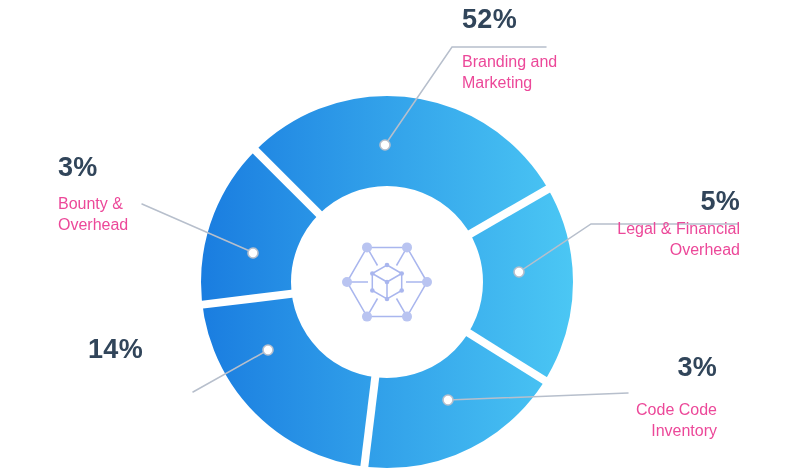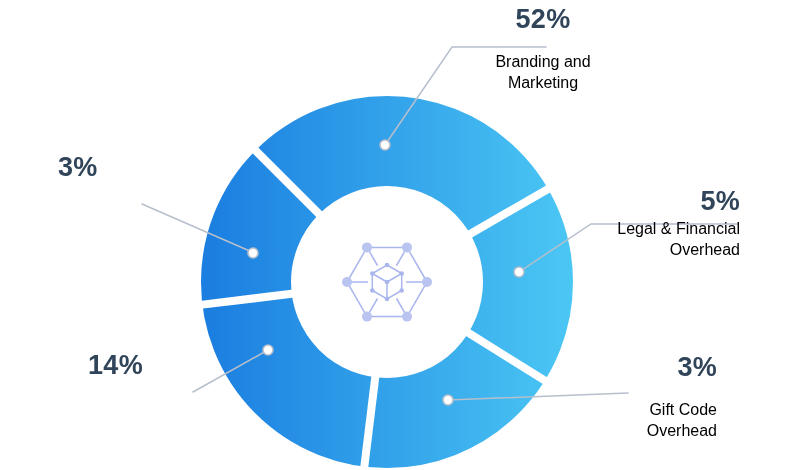--- a/index.html
+++ b/index.html
@@ -26,24 +26,24 @@
   .pct {
     font-size: 27px;
     font-weight: 700;
     color: #31455a;
     line-height: 1.15;
     letter-spacing: 0.3px;
   }
   .lbl {
     font-size: 16px;
     font-weight: 500;
-    color: #000000;
+    color: #ec4899;
     line-height: 1.32;
   }
-  .ta-c { text-align: center; }
+  .ta-c { }
   .ta-r { text-align: right; }
   .ta-l { text-align: left; }
 </style>
 </head>
 <body>
 
 <div id="stage">
 
   <svg id="chart-svg" width="810" height="470" viewBox="0 0 810 470">
     <defs>
@@ -125,24 +125,25 @@
     <div class="lbl" style="margin-top:16px;">Branding and Marketing</div>
   </div>
 
   <div class="callout ta-r" style="left:588px; top:186px; width:152px;">
     <div class="pct">5%</div>
     <div class="lbl" style="margin-top:1px;">Legal &amp; Financial Overhead</div>
   </div>
 
   <div class="callout ta-r" style="left:591px; top:352px; width:126px;">
     <div class="pct">3%</div>
-    <div class="lbl" style="margin-top:16px;">Gift Code Overhead</div>
+    <div class="lbl" style="margin-top:16px;">Code Code Inventory</div>
   </div>
 
-  <div class="callout ta-l" style="left:88px; top:350px; width:200px;">
+  <div class="callout ta-l" style="left:88px; top:334px; width:200px;">
     <div class="pct">14%</div>
   </div>
 
   <div class="callout ta-l" style="left:58px; top:152px; width:112px;">
     <div class="pct">3%</div>
+    <div class="lbl" style="margin-top:10px;">Bounty &amp; Overhead</div>
   </div>
 
 </div>
 
 </body></html>

